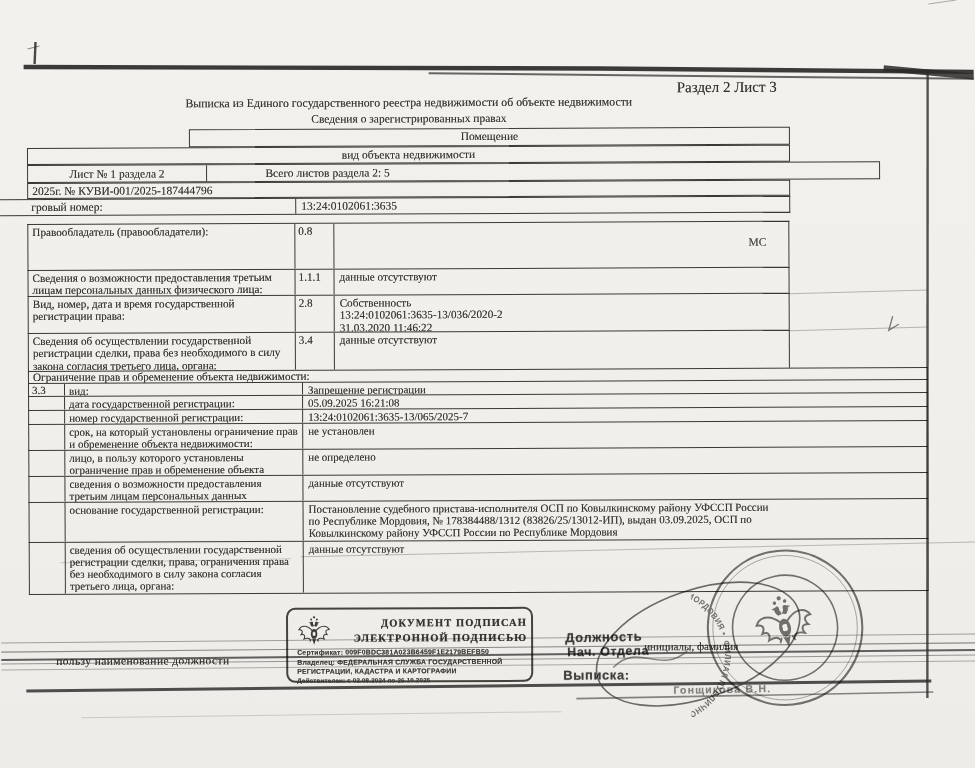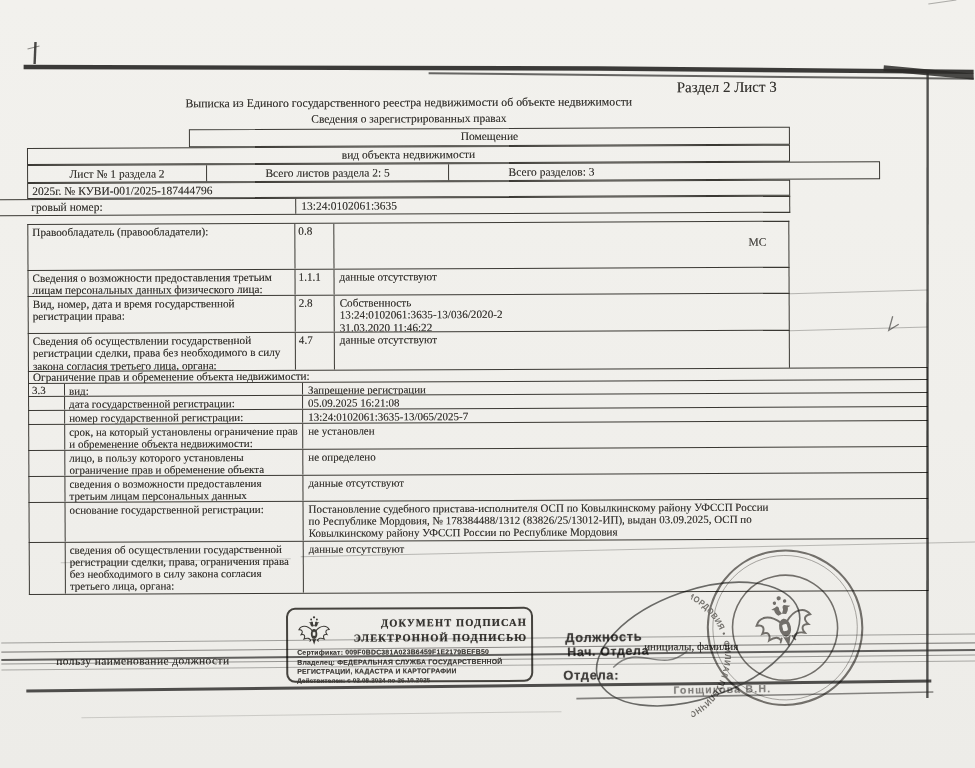--- a/index.html
+++ b/index.html
@@ -90,21 +90,20 @@
   <div class="t" style="left:678px;top:80px;font-size:15px">Раздел 2  Лист 3</div>
   <div class="t ctr" style="left:0;width:820px;top:95px;font-size:11.8px">Выписка из Единого государственного реестра недвижимости об объекте недвижимости</div>
   <div class="t ctr" style="left:0;width:820px;top:112px;font-size:11.5px">Сведения о зарегистрированных правах</div>
 
   <div class="bx" style="left:190px;top:128px;width:601px;height:18px">Помещение</div>
   <div class="bx" style="left:28px;top:146px;width:763px;height:17px">вид объекта недвижимости</div>
 
   <div id="rowsheets" class="bx" style="left:28px;top:163px;width:853px;height:18px">
     <div class="sc" style="width:178px">Лист № 1 раздела 2</div>
     <div class="sc" style="width:242px">Всего листов раздела 2: 5</div>
-    <div class="sc" style="width:206px">Всего разделов: 3</div>
   </div>
 
   <div id="rowkuvi" class="bx" style="left:28px;top:181px;width:763px;height:16px">2025г. № КУВИ-001/2025-187444796</div>
 
   <div id="rowcad" class="bx" style="left:0;top:197px;width:791px;height:17px">
     <div class="lab">гровый номер:</div>
     <div class="val">13:24:0102061:3635</div>
   </div>
 
   <div id="tbl1">
@@ -124,21 +123,21 @@
       <div class="cl" style="white-space:normal">Вид, номер, дата и время государственной регистрации права:</div>
       <div class="cn">2.8</div>
       <div class="cv">
         <div>Собственность</div>
         <div>13:24:0102061:3635-13/036/2020-2</div>
         <div>31.03.2020 11:46:22</div>
       </div>
     </div>
     <div class="r h38">
       <div class="cl" style="white-space:normal">Сведения об осуществлении государственной регистрации сделки, права без необходимого в силу закона согласия третьего лица, органа:</div>
-      <div class="cn">4.7</div>
+      <div class="cn">3.4</div>
       <div class="cv">данные отсутствуют</div>
     </div>
   </div>
 
   <div id="resthdr">Ограничение прав и обременение объекта недвижимости:</div>
 
   <div id="tbl2">
     <div class="r2 h13">
       <div class="c2n">3.3</div>
       <div class="c2l">вид:</div>
@@ -193,21 +192,21 @@
     <div class="l1 l2">ЭЛЕКТРОННОЙ ПОДПИСЬЮ</div>
     <div class="sm" style="top:39px">Сертификат: 009F0BDC381A023B6459F1E2179BEFB50</div>
     <div class="sm" style="top:49px">Владелец: ФЕДЕРАЛЬНАЯ СЛУЖБА ГОСУДАРСТВЕННОЙ</div>
     <div class="sm" style="top:58px">РЕГИСТРАЦИИ, КАДАСТРА И КАРТОГРАФИИ</div>
     <div class="sm" style="top:67px;font-size:6.2px">Действителен: с 02.08.2024 по 26.10.2025</div>
   </div>
 
   <div class="t stamp" style="left:564px;top:630px;font-size:13px;transform:rotate(-1deg)">Должность</div>
   <div class="t stamp" style="left:566px;top:645px;font-size:12.5px;transform:rotate(-1deg)">Нач. Отдела</div>
   <div class="t" style="left:643px;top:641px;font-size:11px">инициалы, фамилия</div>
-  <div class="t stamp" style="left:562px;top:668px;font-size:13px">Отдела:</div>
+  <div class="t stamp" style="left:562px;top:668px;font-size:13px">Выписка:</div>
   <div class="t stamp" style="left:672px;top:684px;font-size:10.5px;letter-spacing:1.2px;opacity:.62;transform:rotate(-.8deg)">Гонщикова В.Н.</div>
 
   <svg id="seal" width="188" height="188" viewBox="0 0 190 190">
     <g transform="rotate(-12 95 95)">
       <circle cx="95" cy="95" r="78" fill="none" stroke="currentColor" stroke-width="2.2"></circle>
       <circle cx="95" cy="95" r="73" fill="none" stroke="currentColor" stroke-width=".8" opacity=".7"></circle>
       <circle cx="95" cy="95" r="53" fill="none" stroke="currentColor" stroke-width="1.6"></circle>
       <path id="sealTextPath" d="M 31,95 A 64,64 0 1 1 30.99,94.5" fill="none"></path>
       <text font-family="Liberation Sans, sans-serif" font-size="8.6" font-weight="bold" fill="currentColor" letter-spacing=".4">
         <textPath href="#sealTextPath" textLength="396" lengthAdjust="spacingAndGlyphs">ФИЛИАЛ ПУБЛИЧНО-ПРАВОВОЙ КОМПАНИИ «РОСКАДАСТР» • ПО РЕСПУБЛИКЕ МОРДОВИЯ • </textPath>

